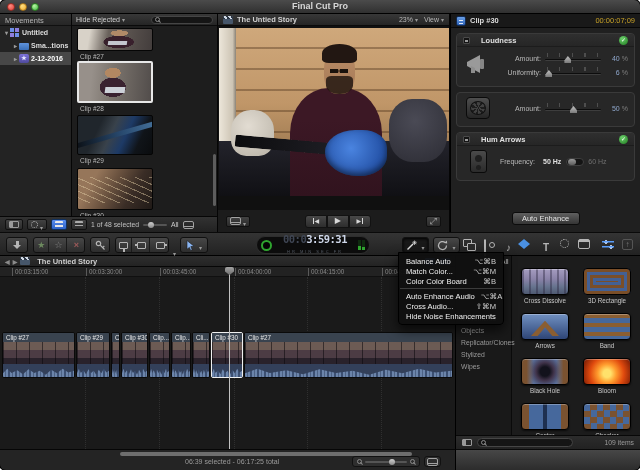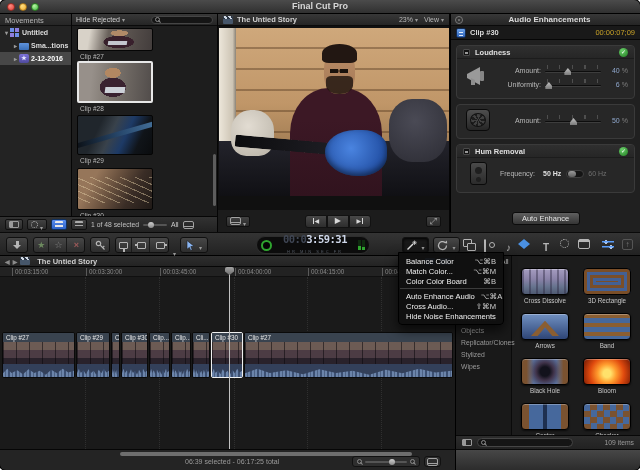--- a/index.html
+++ b/index.html
@@ -100,21 +100,21 @@
   #inspector{position:absolute;left:450px;top:14px;width:190px;height:218px;background:#202020;border-left:1px solid #000;}
   #insp-header{height:12px;display:flex;align-items:center;padding:0 4px;}
   #insp-title{flex:1;text-align:center;font-size:8px;font-weight:bold;color:#dadada;}
   .ic-close{width:8px;height:8px;border:1px solid #7a7a7a;border-radius:50%;color:#9a9a9a;font-size:6px;line-height:7px;text-align:center;flex:none;}
   #clip-row{height:14px;background:#191919;border-bottom:1px solid #060606;display:flex;align-items:center;padding:0 5px;gap:4px;}
   .ic-clip{width:10px;height:10px;border-radius:2px;background:linear-gradient(#6aa0e8,#2d62b8);border:1px solid #12294e;position:relative;}
   .ic-clip::after{content:'';position:absolute;left:2px;right:2px;top:3px;height:4px;background:repeating-linear-gradient(rgba(255,255,255,.85) 0 1px,transparent 1px 3px);}
   #clip-name{font-size:7.5px;color:#dcdcdc;font-weight:bold;}
   #clip-tc{margin-left:auto;font-size:7.5px;color:#c9a227;}
   .card{margin:5px 5px 0 5px;background:#272727;border:1px solid #3a3a3a;border-radius:4px;overflow:hidden;}
-  .card-hd{height:13px;display:flex;align-items:center;gap:5px;padding:0 6px;background:linear-gradient(#2f2f2f,#262626);border-bottom:1px solid #1c1c1c;}
+  .card-hd{height:13px;display:flex;align-items:center;gap:11px;padding:0 6px;background:linear-gradient(#2f2f2f,#262626);border-bottom:1px solid #1c1c1c;}
   .chk{width:7px;height:7px;background:#141414;border:1px solid #4a4a4a;border-radius:1px;position:relative;}
   .chk::after{content:'';position:absolute;left:1px;right:1px;top:2.5px;height:1.5px;background:#9a9a9a;}
   .card-title{font-size:7.5px;font-weight:bold;color:#e0e0e0;}
   .status{margin-left:auto;}
   .ok-ic{width:9px;height:9px;border-radius:50%;background:radial-gradient(circle at 35% 30%,#6cd06c,#1f7a1f);color:#fff;font-size:6px;line-height:9px;text-align:center;}
   .ok-ic::after{content:'✓';}
   .warn-ic{width:11px;height:9px;background:#e8b416;clip-path:polygon(50% 0,100% 100%,0 100%);color:#5a4000;font-size:6px;line-height:11px;text-align:center;font-weight:bold;}
   .warn-ic::after{content:'!';}
   .card-bd{display:flex;align-items:center;padding:4px 6px 7px 4px;}
   .icon-col{width:34px;flex:none;display:flex;justify-content:center;}
@@ -374,24 +374,20 @@
           <span class="tri">▶</span>
           <span class="bar"></span>
         </span>
     </span>
     <span class="ftbtn" style="margin-right:8px;">
         <span class="ic-full">⤢</span>
       </span>
   </div>
 
   <div id="inspector">
-    <div id="insp-header" class="hdr">
-      <span class="ic-close">×</span>
-      <span id="insp-title">Audio Enhancements</span>
-    </div>
     <div id="clip-row">
       <span class="ic-clip"></span>
       <span id="clip-name">Clip #30</span>
       <span id="clip-tc">00:00:07;09</span>
     </div>
 
     <div class="card">
       <div class="card-hd">
         <span class="chk"></span>
         <span class="card-title">Loudness</span>
@@ -446,21 +442,21 @@
             <span class="pvalue">50</span>
             <span class="punit">%</span>
           </span>
         </span>
       </div>
     </div>
 
     <div class="card">
       <div class="card-hd">
         <span class="chk"></span>
-        <span class="card-title">Hum Removal</span>
+        <span class="card-title">Hum Arrows</span>
         <span class="status ok-ic"></span>
       </div>
       <div class="card-bd">
         <span class="icon-col">
             <span class="ic-hum"></span>
           </span>
         <span class="rows">
           <span class="prow">
             <span class="plabel" style="width:44px;">Frequency:</span>
             <span class="freq-on">50 Hz</span>
@@ -689,21 +685,21 @@
         </span>
       <span id="trans-count">109 items</span>
     </div>
   </div>
 
   <div id="enhance-menu">
     <span>
       
     
         <div class="menu-item">
-          <span>Balance Color</span>
+          <span>Balance Auto</span>
           <span class="menu-sc">⌥⌘B</span>
         </div>
       
         <div class="menu-item">
           <span>Match Color...</span>
           <span class="menu-sc">⌥⌘M</span>
         </div>
       
         <div class="menu-item">
           <span>Color Color Board</span>

